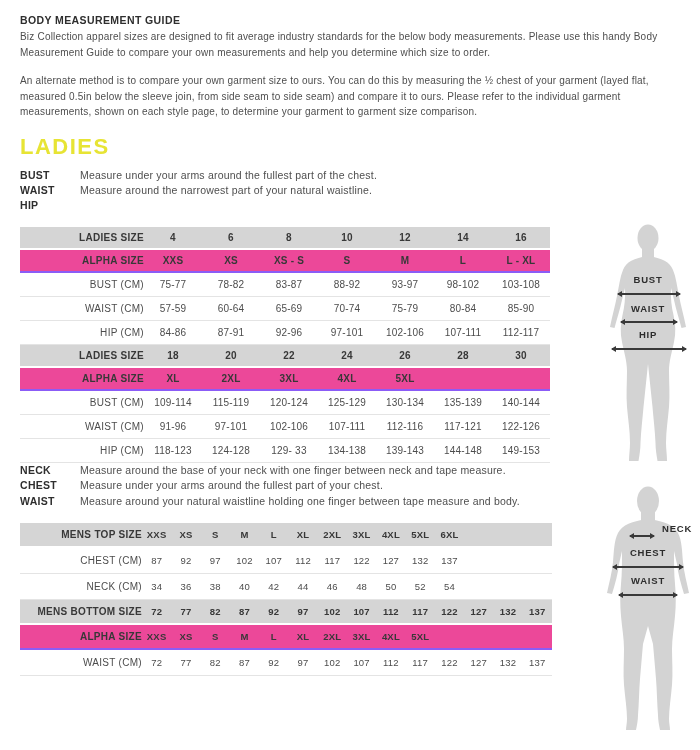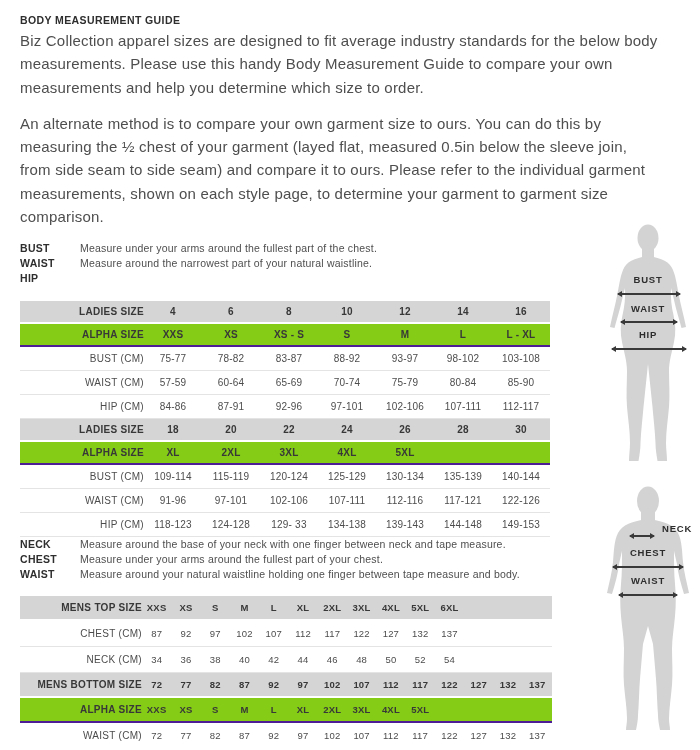--- a/index.html
+++ b/index.html
@@ -1,39 +1,39 @@
 <!DOCTYPE html>
 <html><head>
 <meta charset="utf-8">
 <style>
   html,body { margin:0; padding:0; background:#fff; }
   body { width:700px; height:750px; font-family:"Liberation Sans", sans-serif; }
   #page { position:relative; width:700px; height:742px; overflow:hidden; background:#fff; }
   .content { position:absolute; left:20px; top:14px; width:660px; }
 
   .intro-title { font-size:10.5px; font-weight:700; color:#2e2e2e; letter-spacing:.4px; margin:0 0 3px 0; }
-  .intro-para { font-size:15px; color:#4e4e4e; line-height:1.55; width:640px; margin:0 0 13px 0; letter-spacing:.2px; }
+  .intro-para { font-size:10px; color:#4e4e4e; line-height:1.55; width:640px; margin:0 0 13px 0; letter-spacing:.2px; }
 
   .section-heading { font-size:22px; font-weight:700; letter-spacing:1.5px; margin:14px 0 8px 0; }
 
   .def-list { margin:0 0 14px 0; }
   .def-row { display:flex; font-size:10.5px; line-height:1.45; }
   .def-term { width:60px; font-weight:700; color:#2e2e2e; letter-spacing:.3px; flex:0 0 60px; }
   .def-text { color:#4e4e4e; letter-spacing:.2px; }
 
   table { border-collapse:collapse; table-layout:fixed; }
   .ladies-table { width:530px; }
   .ladies-table th { width:110px; }
   .mens-table { width:532px; }
   .mens-table th { width:108px; }
   th { text-align:right; padding:0 0 0 14px; font-weight:400; font-size:10px; letter-spacing:.3px; }
   td { text-align:center; font-size:10px; padding:0; letter-spacing:.2px; }
   .mens-table td { font-size:9.5px; }
   .row-header-dark th, .row-header-dark td { background:#d5d5d5; font-weight:700; color:#383838; border-bottom:2px solid #fff; height:21px; }
-  .row-header-light th, .row-header-light td { background:#84cc16; font-weight:700; color:#383838; border-bottom:2px solid #4c1d95; height:21px;margin-top:45px; }
+  .row-header-light th, .row-header-light td { background:#ec4899; font-weight:700; color:#383838; border-bottom:2px solid #8b5cf6; height:21px;margin-top:45px; }
   .row-data th, .row-data td { background:#fff; color:#4c4c4c; border-bottom:1px solid #e4e4e4; height:23px; }
   .mens-table .row-header-dark th, .mens-table .row-header-dark td,
   .mens-table .row-header-light th, .mens-table .row-header-light td { height:23px; }
   .mens-table .row-data th, .mens-table .row-data td { height:25px; }
 
   .figure { position:absolute; }
   .figure-ladies { left:596px; top:222px; width:104px; height:248px; }
   .figure-mens { left:592px; top:483px; width:112px; height:262px; }
   .silhouette { fill:#d3d3d3; }
   .m-label { position:absolute; font-size:9.5px; font-weight:700; color:#2d2d2d; letter-spacing:.8px; text-align:center; }
@@ -48,20 +48,21 @@
 <body>
 
 <div id="page">
   <div class="content">
 
     <div class="intro-title">BODY MEASUREMENT GUIDE</div>
     <p class="intro-para">Biz Collection apparel sizes are designed to fit average industry standards for the below body measurements. Please use this handy Body Measurement Guide to compare your own measurements and help you determine which size to order.</p>
 
     <p class="intro-para">An alternate method is to compare your own garment size to ours. You can do this by measuring the ½ chest of your garment (layed flat, measured 0.5in below the sleeve join, from side seam to side seam) and compare it to ours. Please refer to the individual garment measurements, shown on each style page, to determine your garment to garment size comparison.</p>
 
+    <div class="section-heading" style="color:#e7e434;">LADIES</div>
 
     <div class="def-list">
       <div class="def-row">
         <span class="def-term">BUST</span>
         <span class="def-text">Measure under your arms around the fullest part of the chest.</span>
       </div>
       <div class="def-row">
         <span class="def-term">WAIST</span>
         <span class="def-text">Measure around the narrowest part of your natural waistline.</span>
       </div>

